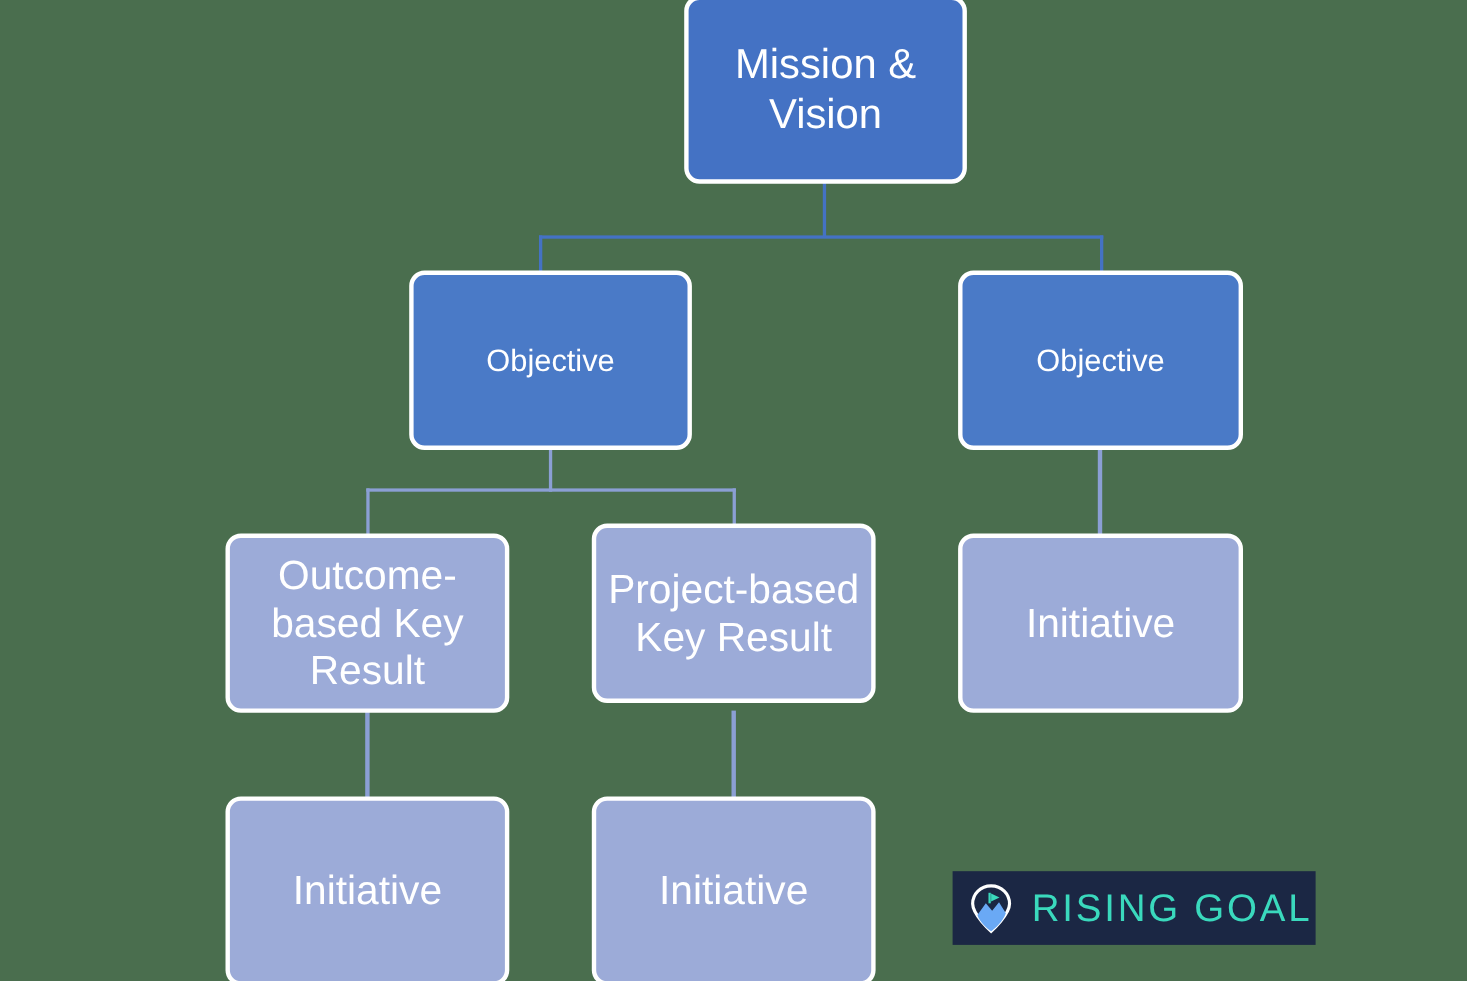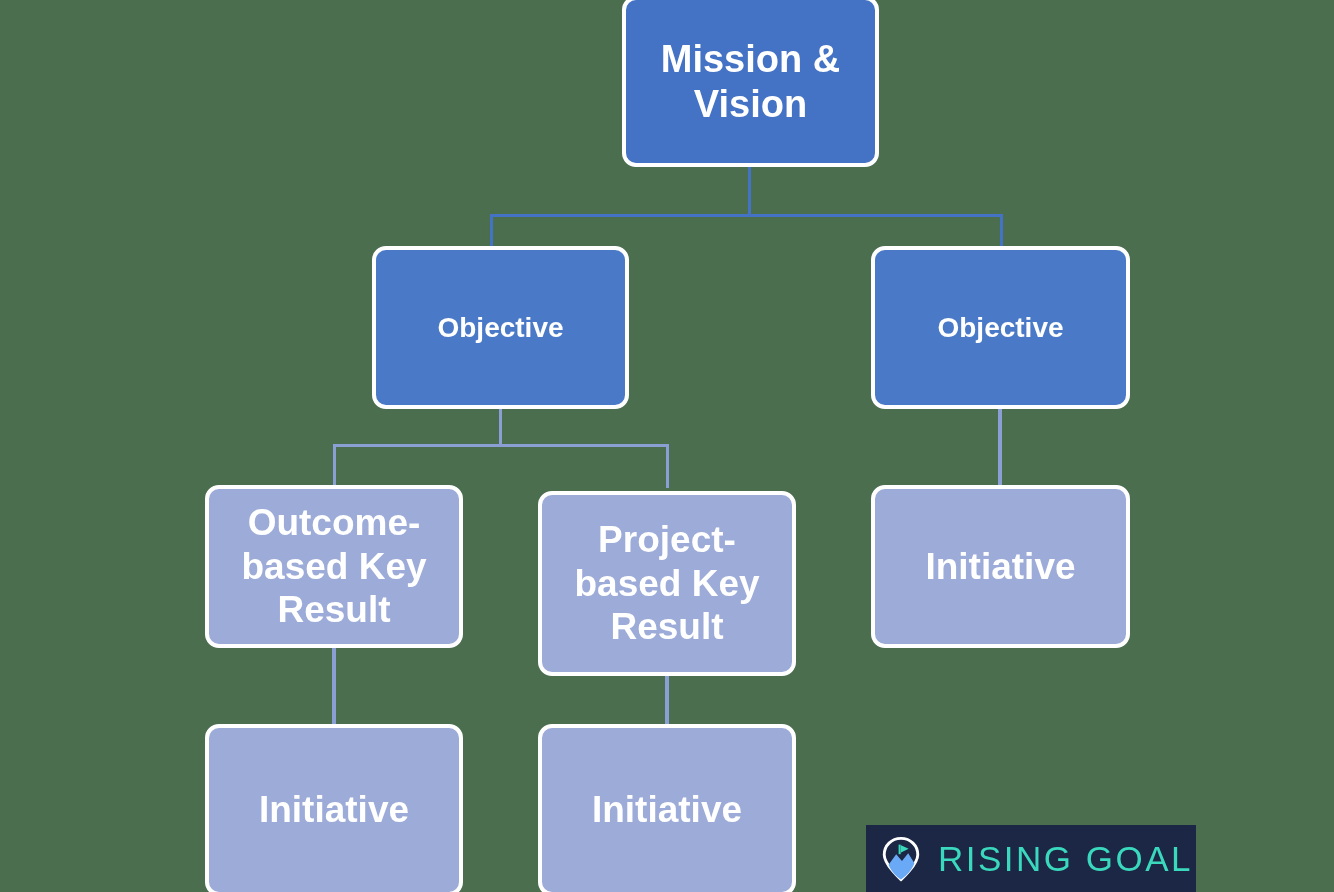--- a/index.html
+++ b/index.html
@@ -35,41 +35,40 @@
     align-items: center;
     justify-content: center;
     text-align: center;
     color: #ffffff;
     line-height: 1.18;
     padding: 4px 10px;
   }
   .node .label {
     display: block;
     width: 100%;
-    font-weight: bold;
   }
 
   .lvl-root {
     background: #4472c4;
     font-size: 38px;
   }
   .lvl-obj {
     background: #4a7ac7;
     font-size: 28px;
   }
   .lvl-kr {
     background: #9cabd8;
     font-size: 37px;
   }
 
   
   #logo {
     position: absolute;
     left: 866px;
-    top: 825px;
+    top: 792px;
     width: 330px;
     height: 67px;
     background: #1b2744;
     display: flex;
     align-items: center;
     padding-left: 14px;
     box-sizing: border-box;
   }
   #logo .pin {
     width: 42px;
@@ -115,21 +114,21 @@
   </div>
 
   <div class="node lvl-obj" style="left:871px; top:246px; width:259px; height:163px;">
     <span class="label">Objective</span>
   </div>
 
   <div class="node lvl-kr" style="left:205px; top:485px; width:258px; height:163px;">
     <span class="label">Outcome-based Key Result</span>
   </div>
 
-  <div class="node lvl-kr" style="left:538px; top:491px; width:258px; height:185px;">
+  <div class="node lvl-kr" style="left:538px; top:476px; width:258px; height:163px;">
     <span class="label">Project-based Key Result</span>
   </div>
 
   <div class="node lvl-kr" style="left:871px; top:485px; width:259px; height:163px;">
     <span class="label">Initiative</span>
   </div>
 
   <div class="node lvl-kr" style="left:205px; top:724px; width:258px; height:172px;">
     <span class="label">Initiative</span>
   </div>

